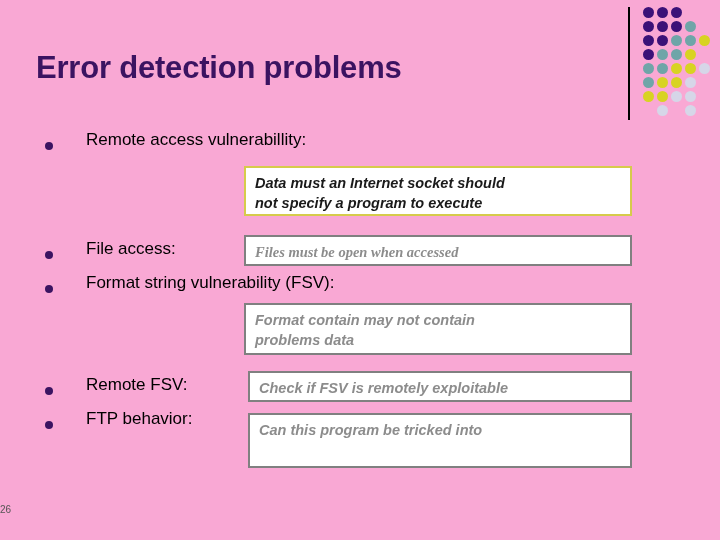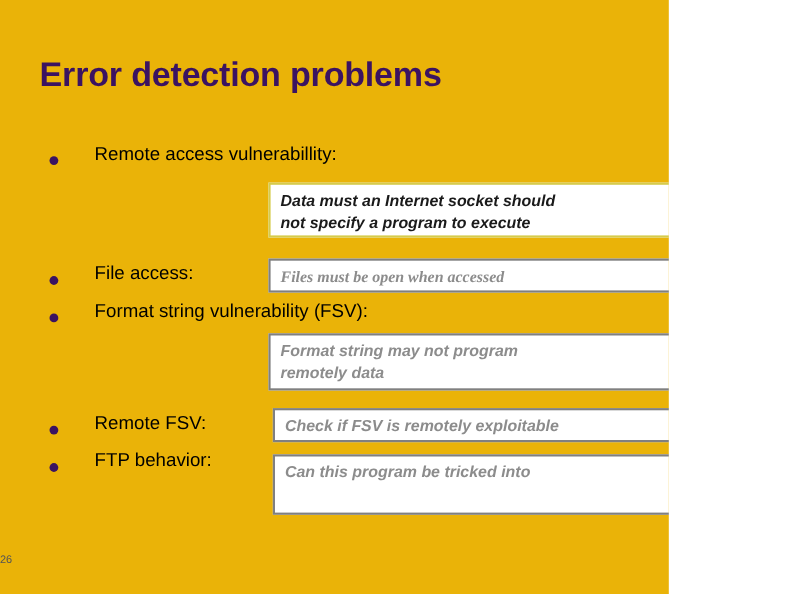--- a/index.html
+++ b/index.html
@@ -2,23 +2,23 @@
 <html><head>
 <meta charset="utf-8">
 <style>
   html, body {
     margin: 0;
     padding: 0;
     background: #ffffff;
   }
   #slide {
     position: relative;
-    width: 608px;
+    width: 720px;
     height: 540px;
-    background: #eab308;
+    background: #f9a8d4;
     overflow: hidden;
     font-family: "Liberation Sans", sans-serif;
   }
 
   
   #dot-grid {
     position: absolute;
     left: 643px;
     top: 7px;
     width: 72px;
@@ -154,22 +154,22 @@
   <div class="bullet-text" style="left:86px; top:239px;">File access:</div>
 
   <div class="callout gray" style="left:244px; top:235px; width:388px; height:31px;font-family:Liberation Serif, serif;">
     <span class="line">Files must be open when accessed</span>
   </div>
 
   <div class="bullet-dot" style="left:45px; top:285px;"></div>
   <div class="bullet-text" style="left:86px; top:273px;">Format string vulnerability (FSV):</div>
 
   <div class="callout gray" style="left:244px; top:303px; width:388px; height:52px;">
-    <span class="line">Format string may not program</span>
-    <span class="line">remotely data</span>
+    <span class="line">Format contain may not contain</span>
+    <span class="line">problems data</span>
   </div>
 
   <div class="bullet-dot" style="left:45px; top:387px;"></div>
   <div class="bullet-text" style="left:86px; top:375px;">Remote FSV:</div>
 
   <div class="callout gray" style="left:248px; top:371px; width:384px; height:31px;">
     <span class="line">Check if FSV is remotely exploitable</span>
   </div>
 
   <div class="bullet-dot" style="left:45px; top:421px;"></div>

